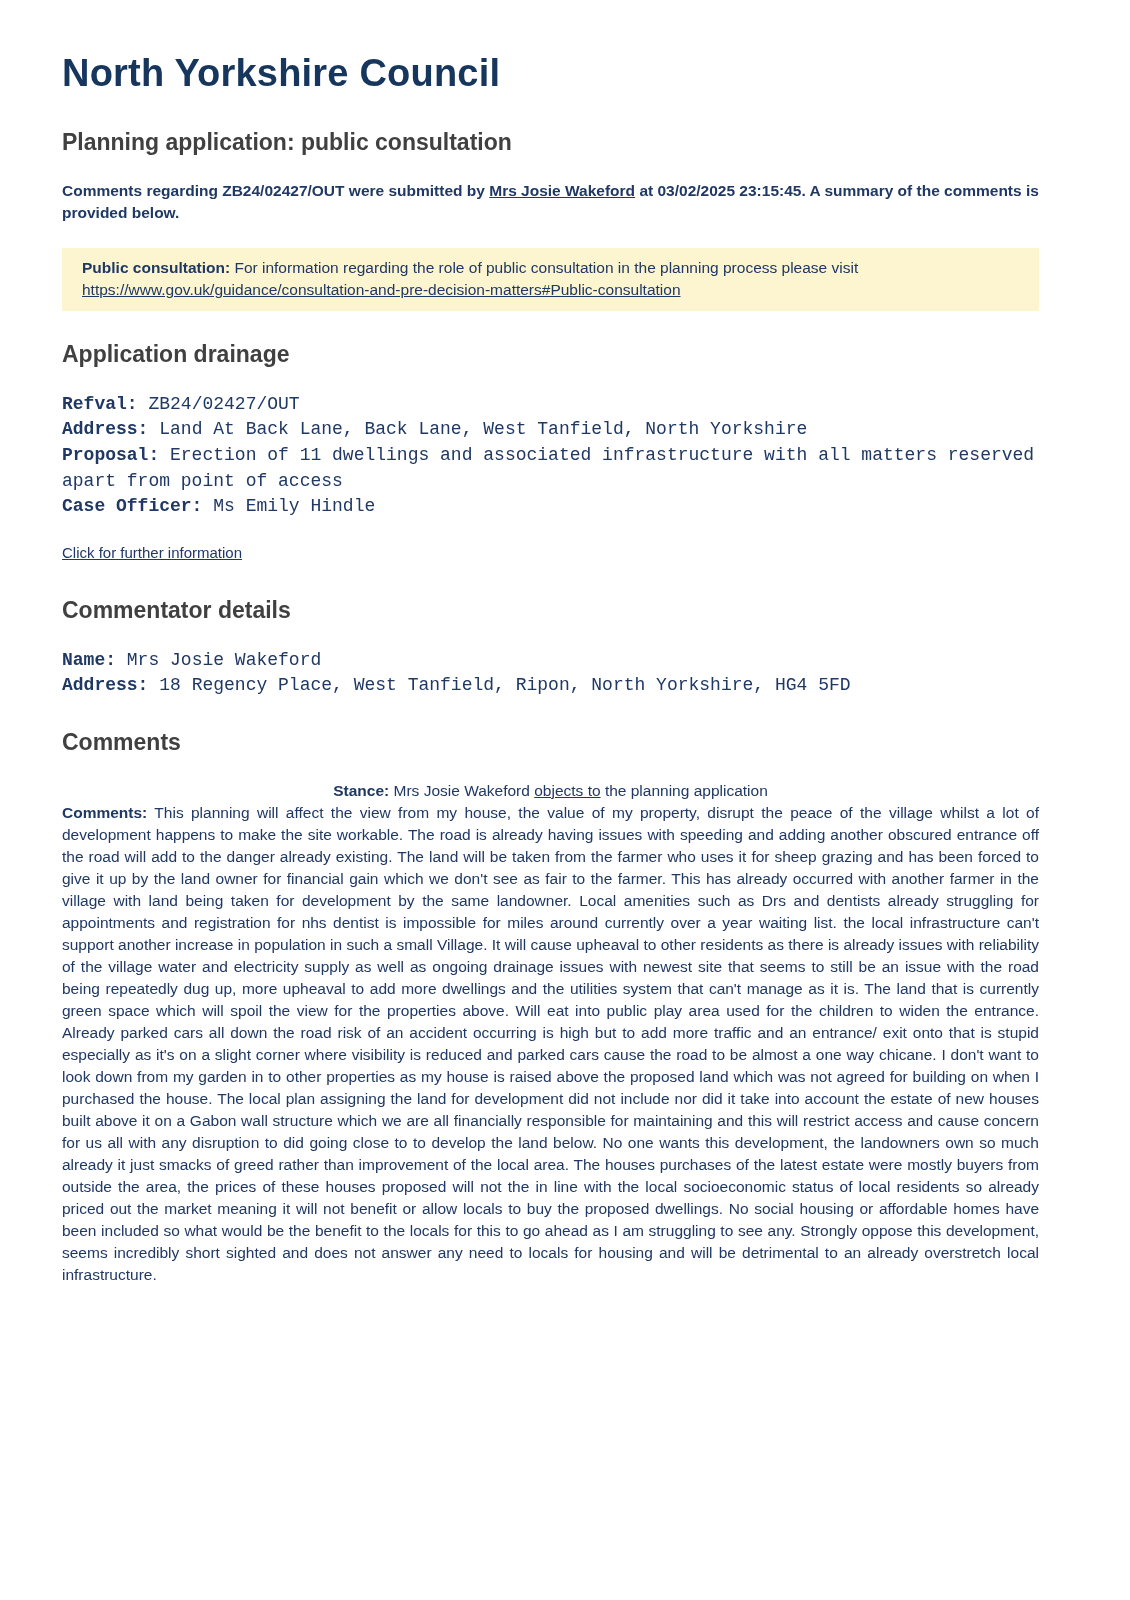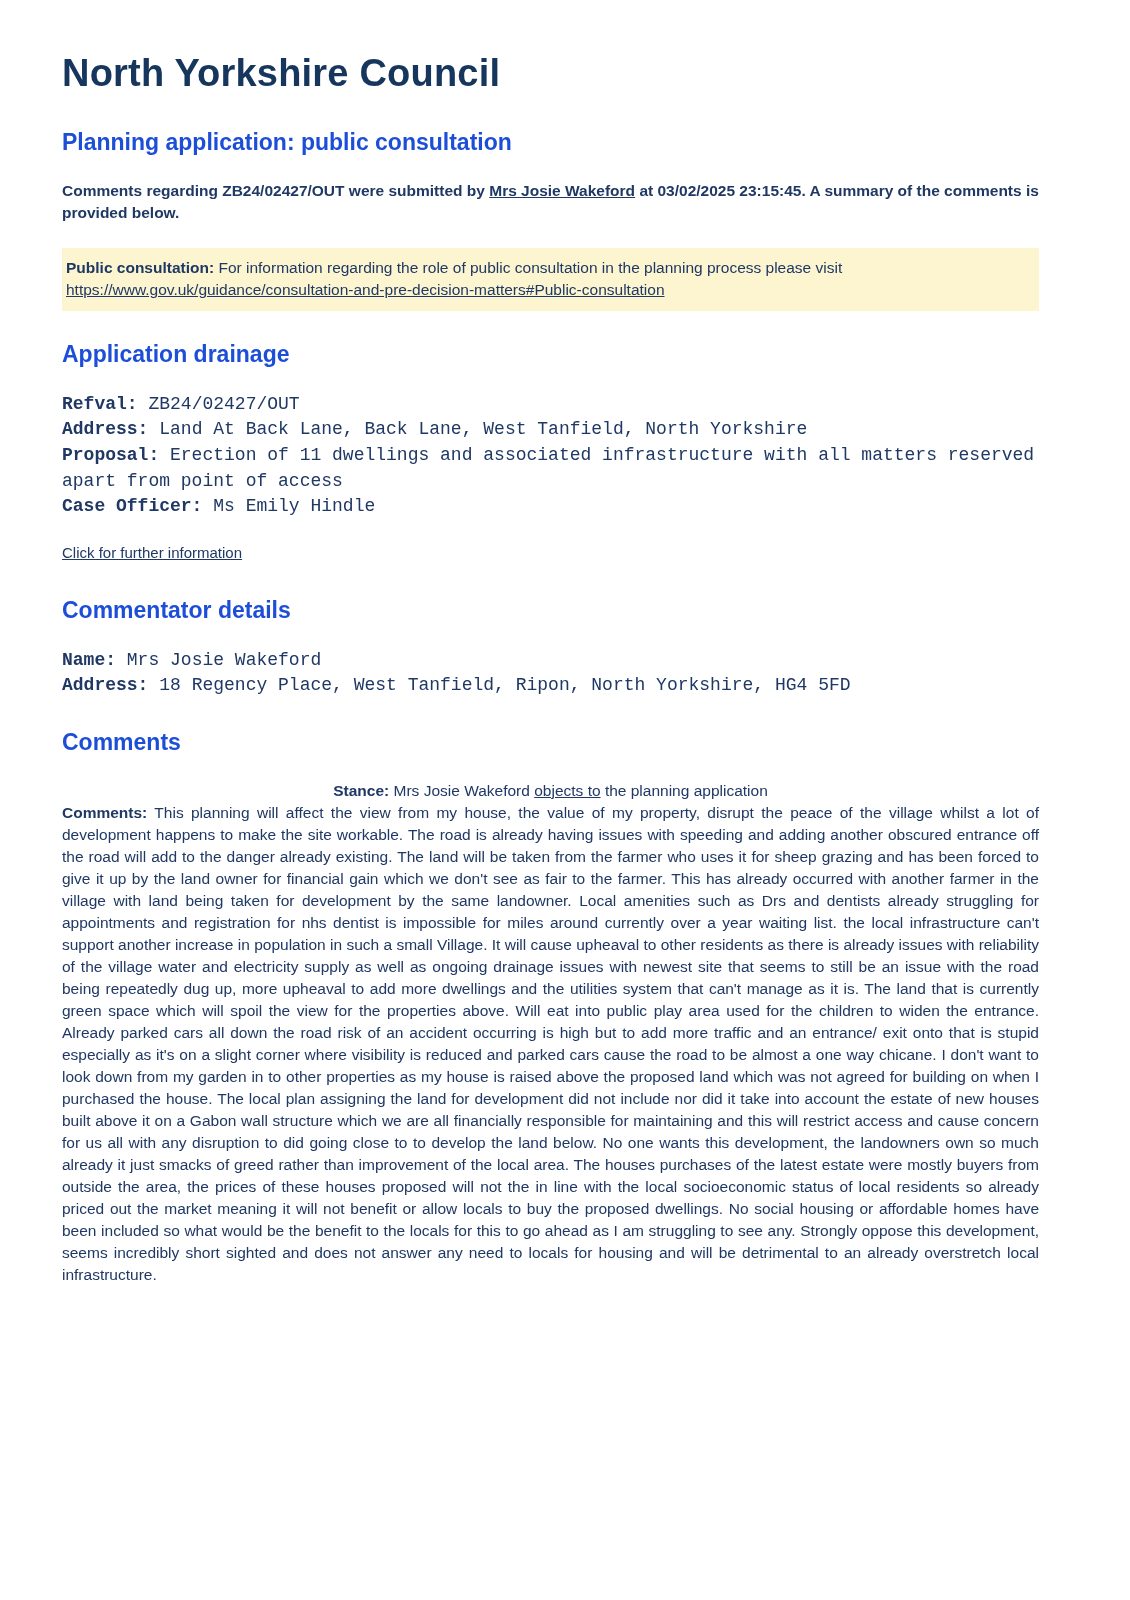--- a/index.html
+++ b/index.html
@@ -13,42 +13,42 @@
   }
   .page { width: 977px; }
   h1.doc-title {
     color: #17365d;
     font-size: 38px;
     font-weight: bold;
     margin-bottom: 34px;
     letter-spacing: 0.2px;
   }
   h2.section-heading {
-    color: #1d4ed8;
+    color: #404040;
     font-size: 23px;
     font-weight: bold;
     margin-top: 30px;
     margin-bottom: 24px;
   }
   p, .text-block {
     font-size: 15.5px;
     line-height: 1.42;
   }
   .intro {
     font-weight: bold;
     margin-bottom: 24px;
   }
   a, .link {
     color: #1f3864;
     text-decoration: underline;
     cursor: pointer;
   }
   .notice-box {
     background: #fcf5d0;
-    padding: 9px 4px;
+    padding: 9px 20px;
     margin-bottom: 26px;
     font-size: 15.5px;
     line-height: 1.45;
   }
   .notice-box .label { font-weight: bold; }
   .field-list { margin-bottom: 24px; }
   .field-row { font-size: 18px; line-height: 1.42; font-family: Liberation Mono, monospace; }
   .field-row .label { font-weight: bold; }
   .standalone-link {
     display: inline-block;

